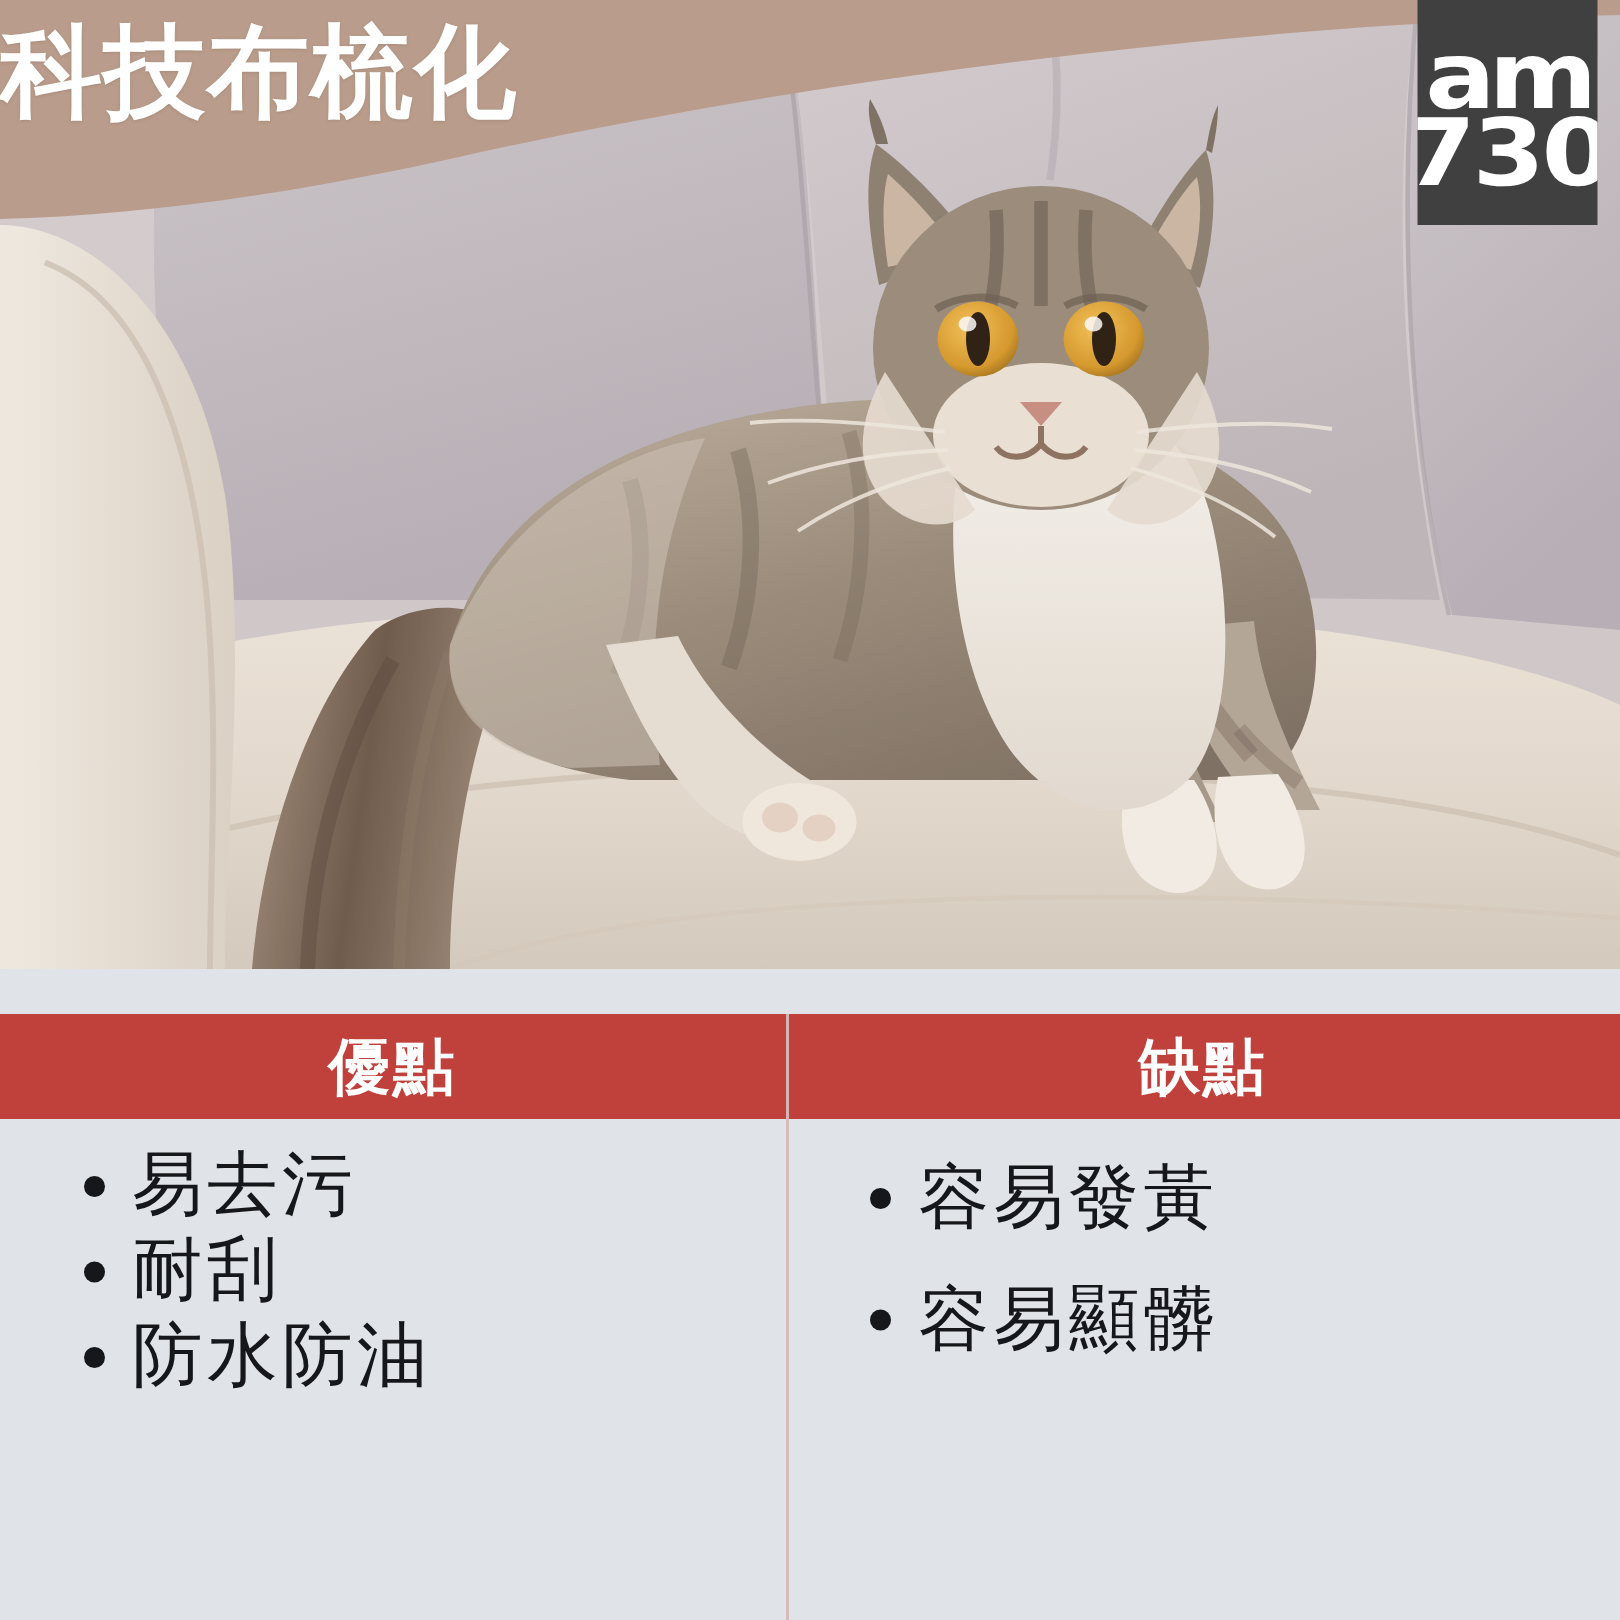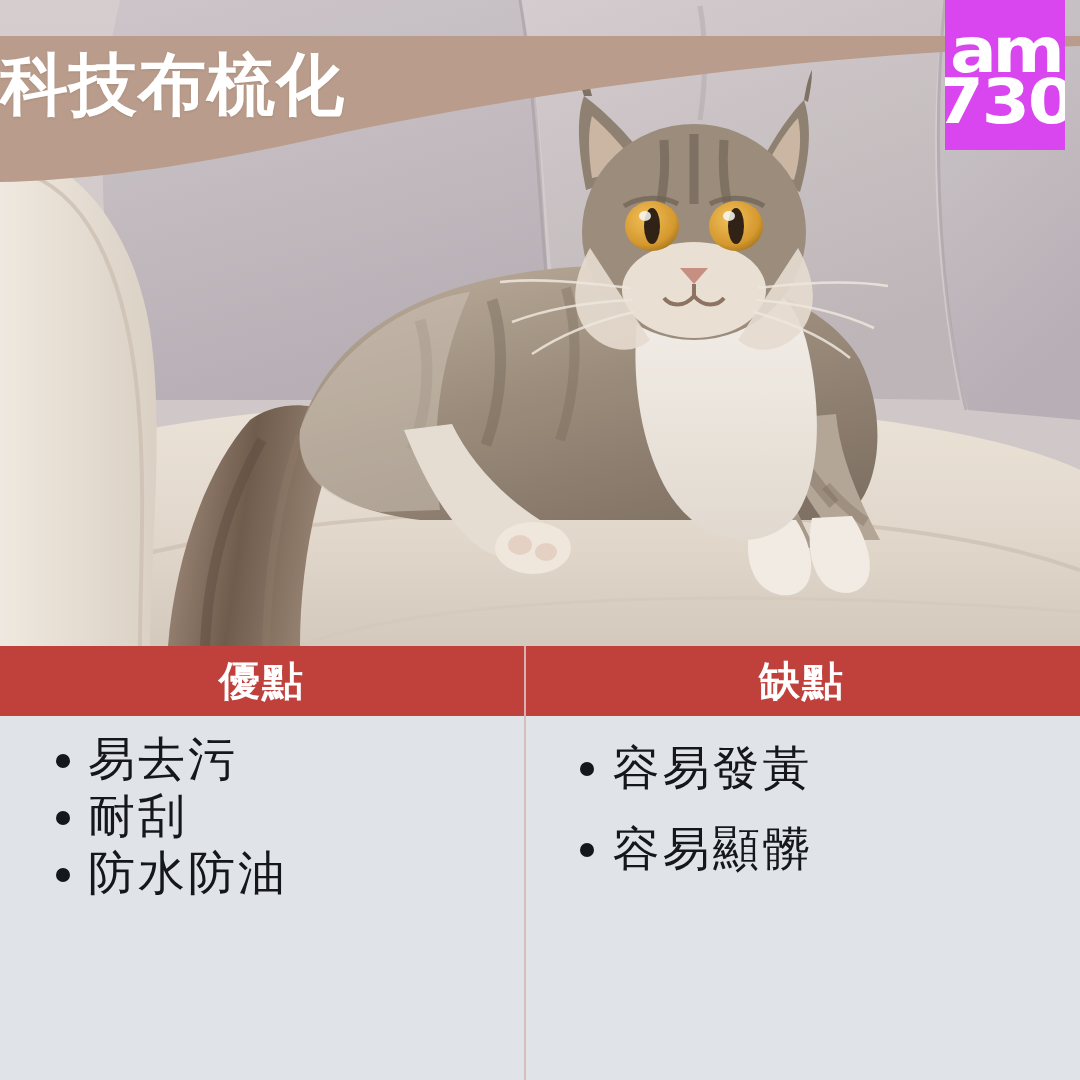--- a/index.html
+++ b/index.html
@@ -37,21 +37,20 @@
     display: block;
   }
 
   
   .title-banner {
     position: absolute;
     left: 0; top: 0;
     width: 1080px;
     height: 200px;
     pointer-events: none;
-    margin-top: 36px;
   }
   .title-banner svg {
     position: absolute;
     left: 0; top: 0;
     display: block;
   }
   .title-text {
     position: absolute;
     left: 0px;
     top: 8px;
@@ -65,21 +64,21 @@
     text-shadow: 0 1px 2px rgba(120,90,70,0.25);
   }
 
   
   .logo {
     position: absolute;
     left: 945px;
     top: 0px;
     width: 120px;
     height: 150px;
-    background: #d946ef;
+    background: #404040;
     display: flex;
     flex-direction: column;
     justify-content: center;
     align-items: center;
     overflow: hidden;
   }
   .logo-am, .logo-730 {
     color: #ffffff;
     font-weight: 900;
     font-family: "DejaVu Sans", "Liberation Sans", sans-serif;
@@ -95,21 +94,21 @@
   .logo-730 {
     font-size: 62px;
     transform: scaleX(1.12);
     letter-spacing: -2px;
   }
 
   
   .table {
     position: absolute;
     left: 0;
-    top: 646px;
+    top: 676px;
     width: 1080px;
     height: 376px;
     background: #a21caf;
   }
   .table-header {
     position: relative;
     display: flex;
     width: 1080px;
     height: 70px;
     background: #c0403c;

